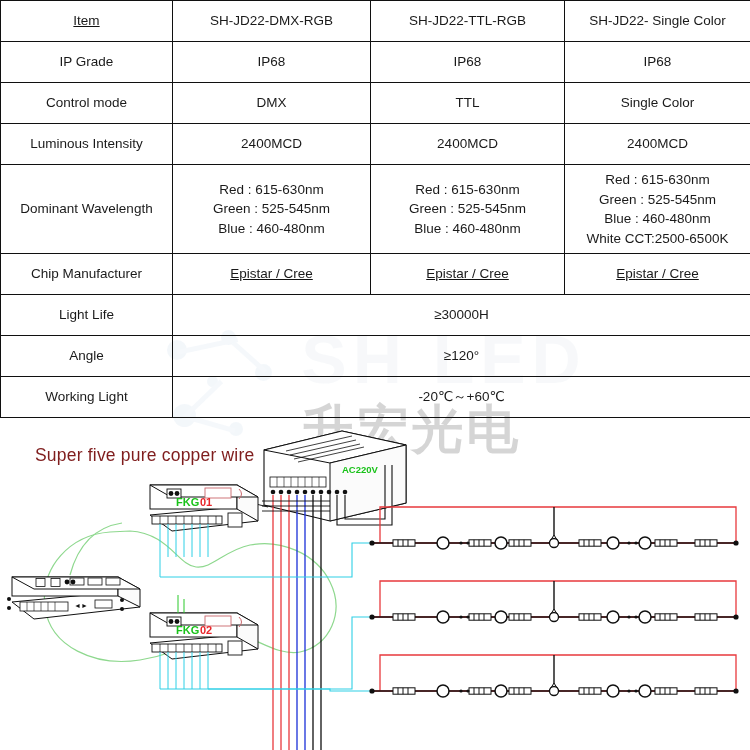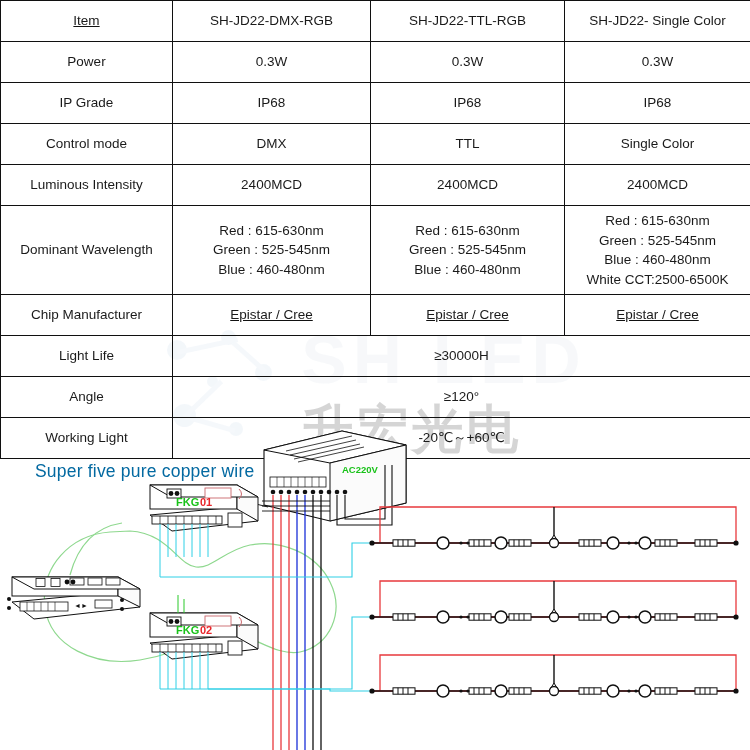--- a/index.html
+++ b/index.html
@@ -56,22 +56,22 @@
   tr.r-norm td{height:30px;}
   tr.r-wave td{height:62px;}
 
   
   .diagram{
     position:absolute;left:0;top:417px;width:750px;height:333px;
     z-index:3;
   }
   .diagram svg{display:block;}
   .copper-label{
-    position:absolute;left:35px;top:44px;
-    font-size:17.5px;color:#0369a1;letter-spacing:.2px;
+    position:absolute;left:35px;top:28px;
+    font-size:17.5px;color:#7f1d1d;letter-spacing:.2px;
     white-space:nowrap;
   }
 </style>
 </head>
 <body>
 
 <div id="root">
 
   <div class="watermark">
     <div class="wm-inner">
@@ -104,26 +104,20 @@
       </colgroup>
       <tbody>
         <tr class="r-head">
           <td class="head"><span class="sq">Item</span></td>
           <td class="head">SH-JD22-DMX-RGB</td>
           <td class="head">SH-JD22-TTL-RGB</td>
           <td class="head">SH-JD22- Single Color</td>
         </tr>
 
 
-        <tr class="r-norm">
-          <td class="label">Power</td>
-          <td>0.3W</td>
-          <td>0.3W</td>
-          <td>0.3W</td>
-        </tr>
 
 
         <tr class="r-norm">
           <td class="label">IP Grade</td>
           <td>IP68</td>
           <td>IP68</td>
           <td>IP68</td>
         </tr>
 
         <tr class="r-norm">

